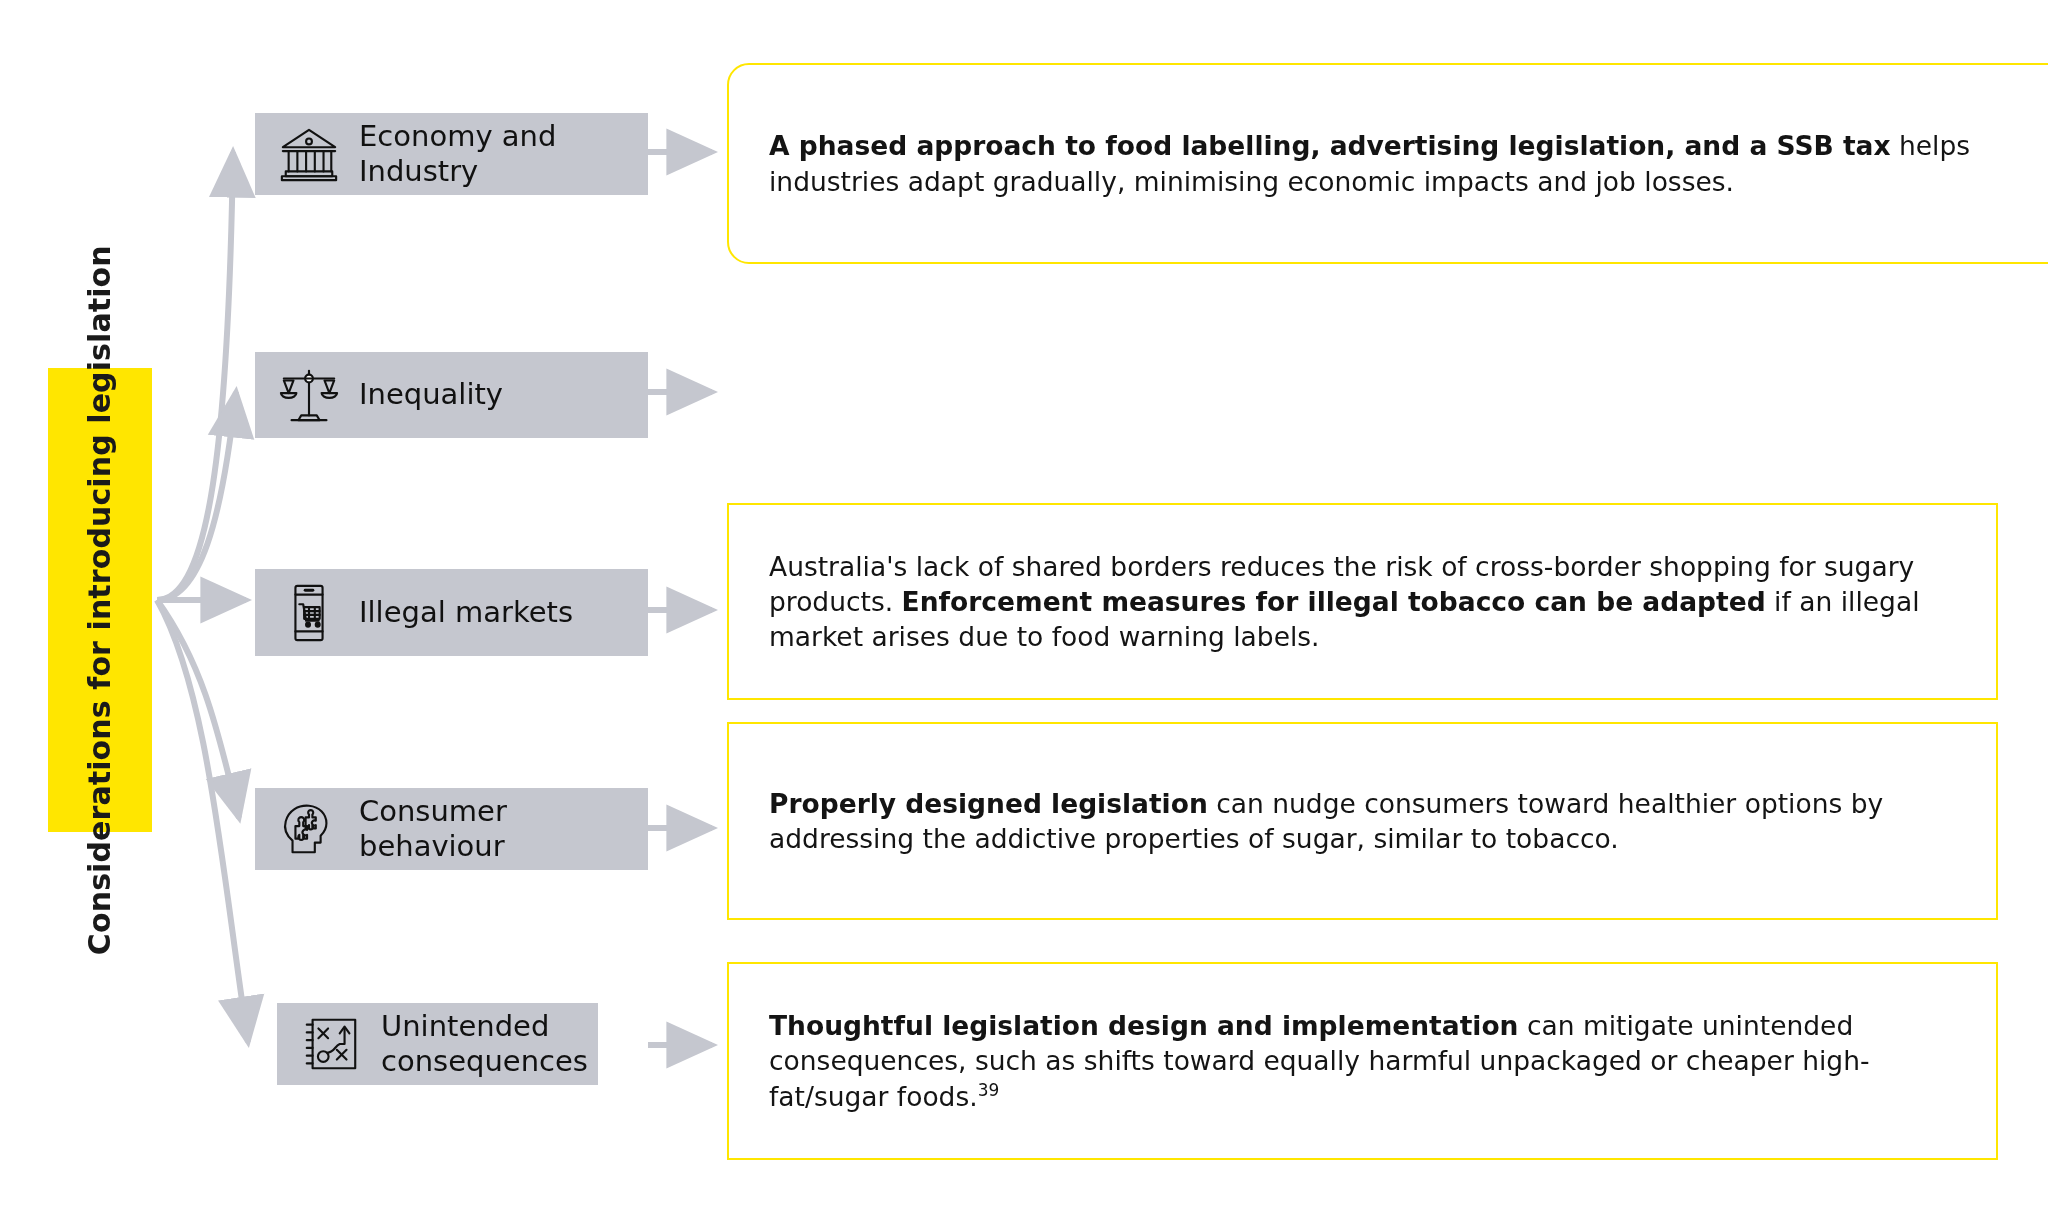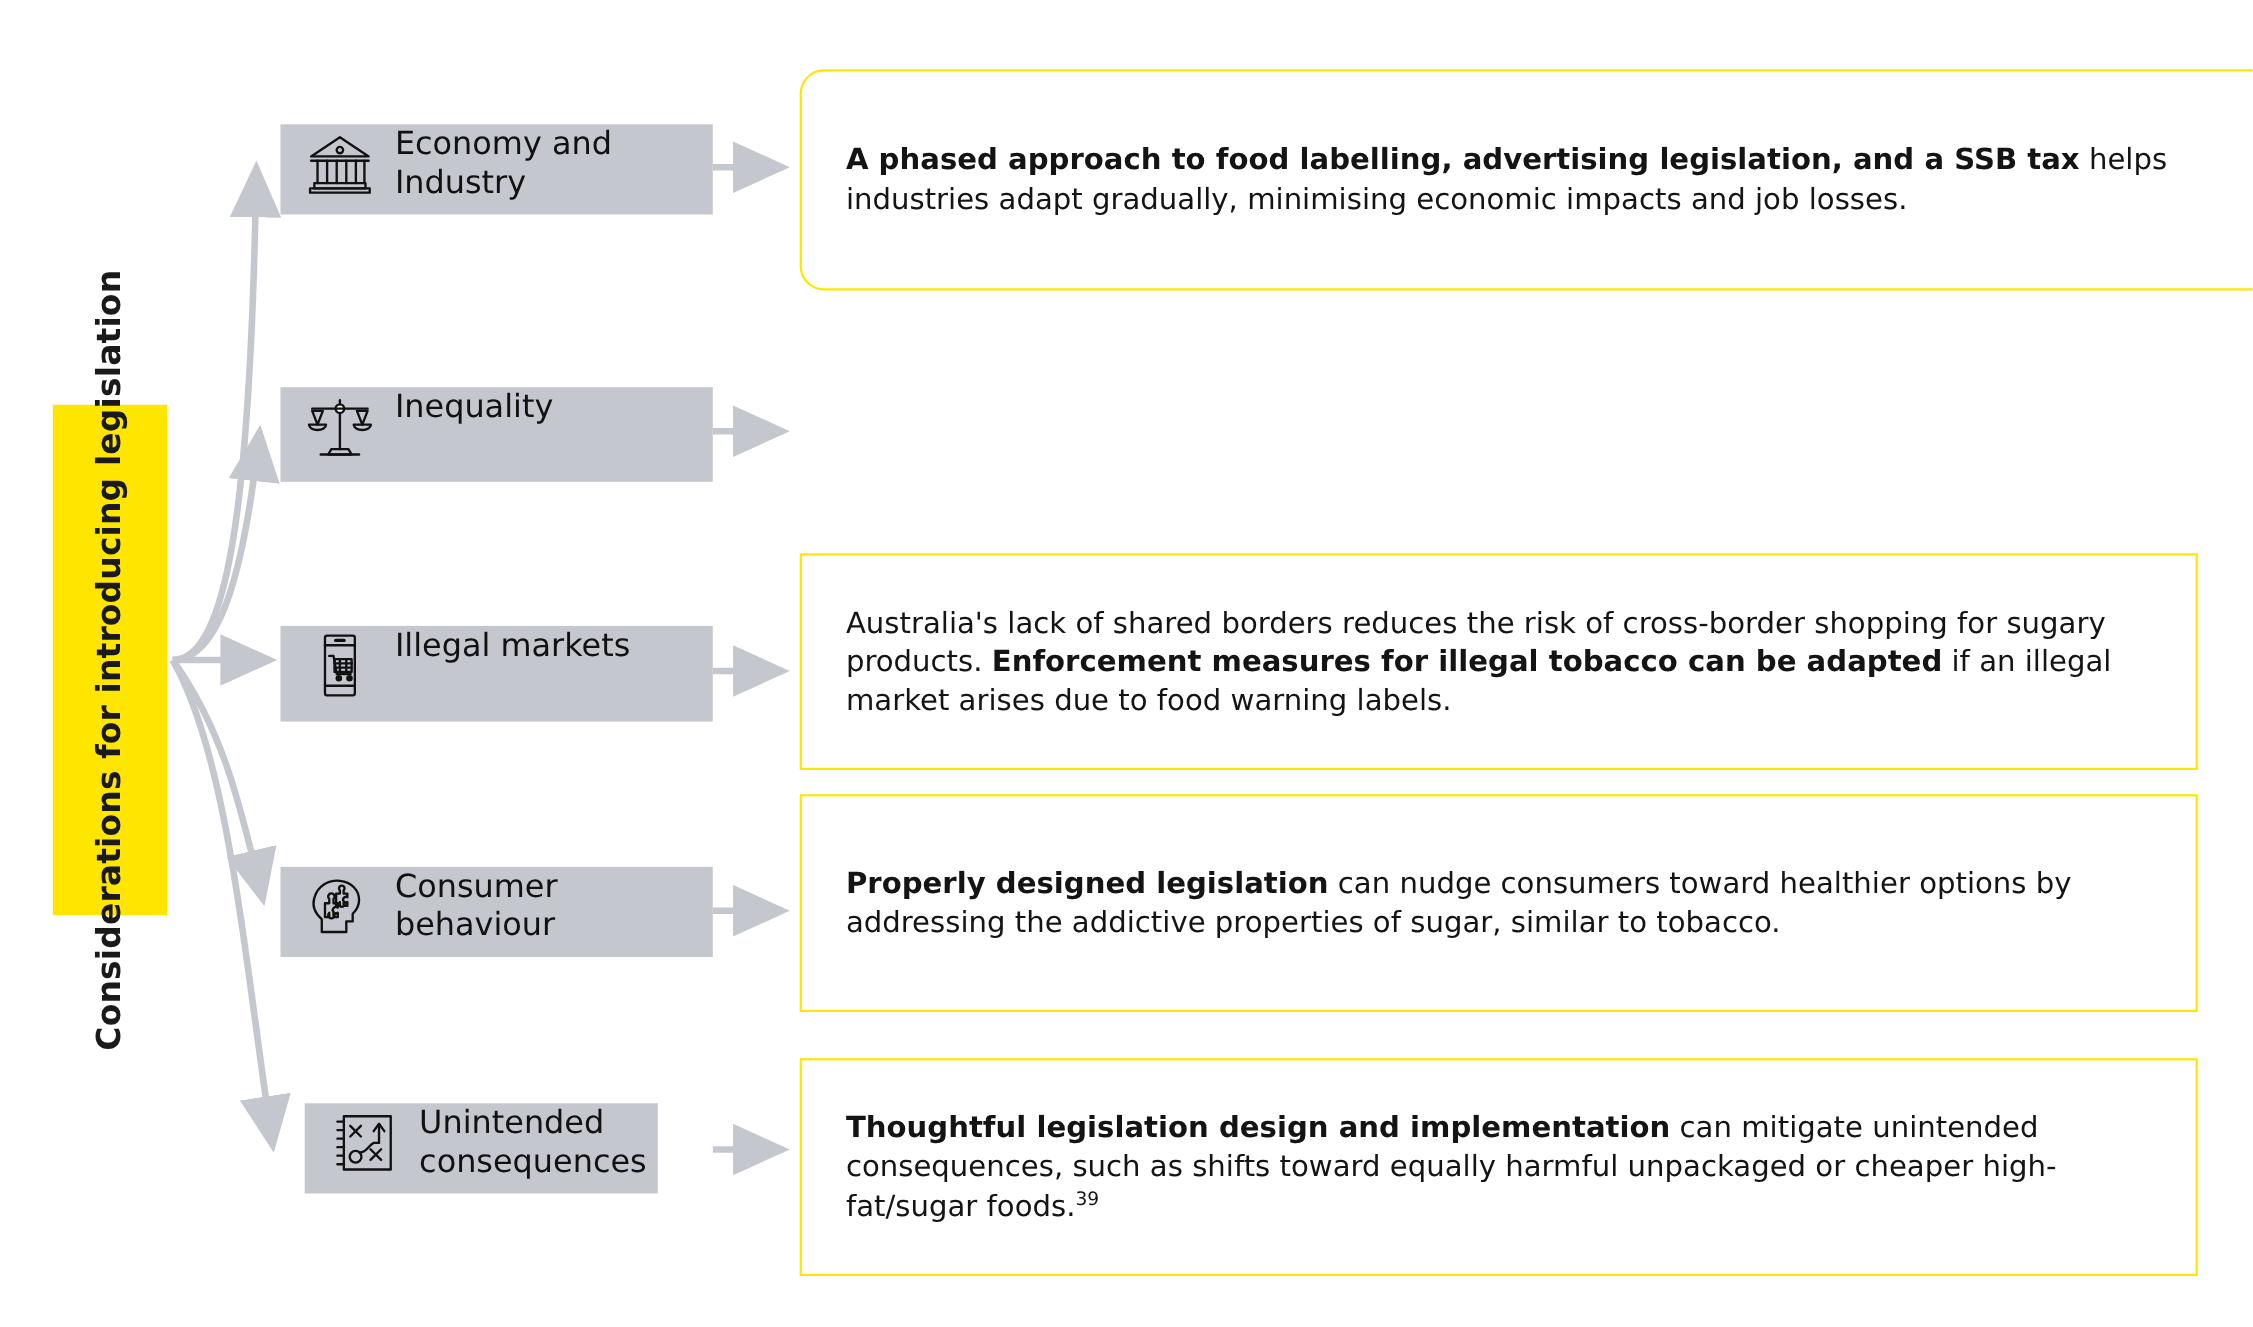--- a/index.html
+++ b/index.html
@@ -49,21 +49,21 @@
     width: 2048px;
     height: 1206px;
     pointer-events: none;
   }
 
   
   .chip {
     position: absolute;
     background: #c5c7cf;
     display: flex;
-    align-items: flex-start;
+    align-items: center;
     box-sizing: border-box;
     padding-left: 18px;
   }
   .chip .chip-icon {
     flex: 0 0 auto;
     width: 72px;
     height: 72px;
     display: flex;
     align-items: center;
     justify-content: center;

